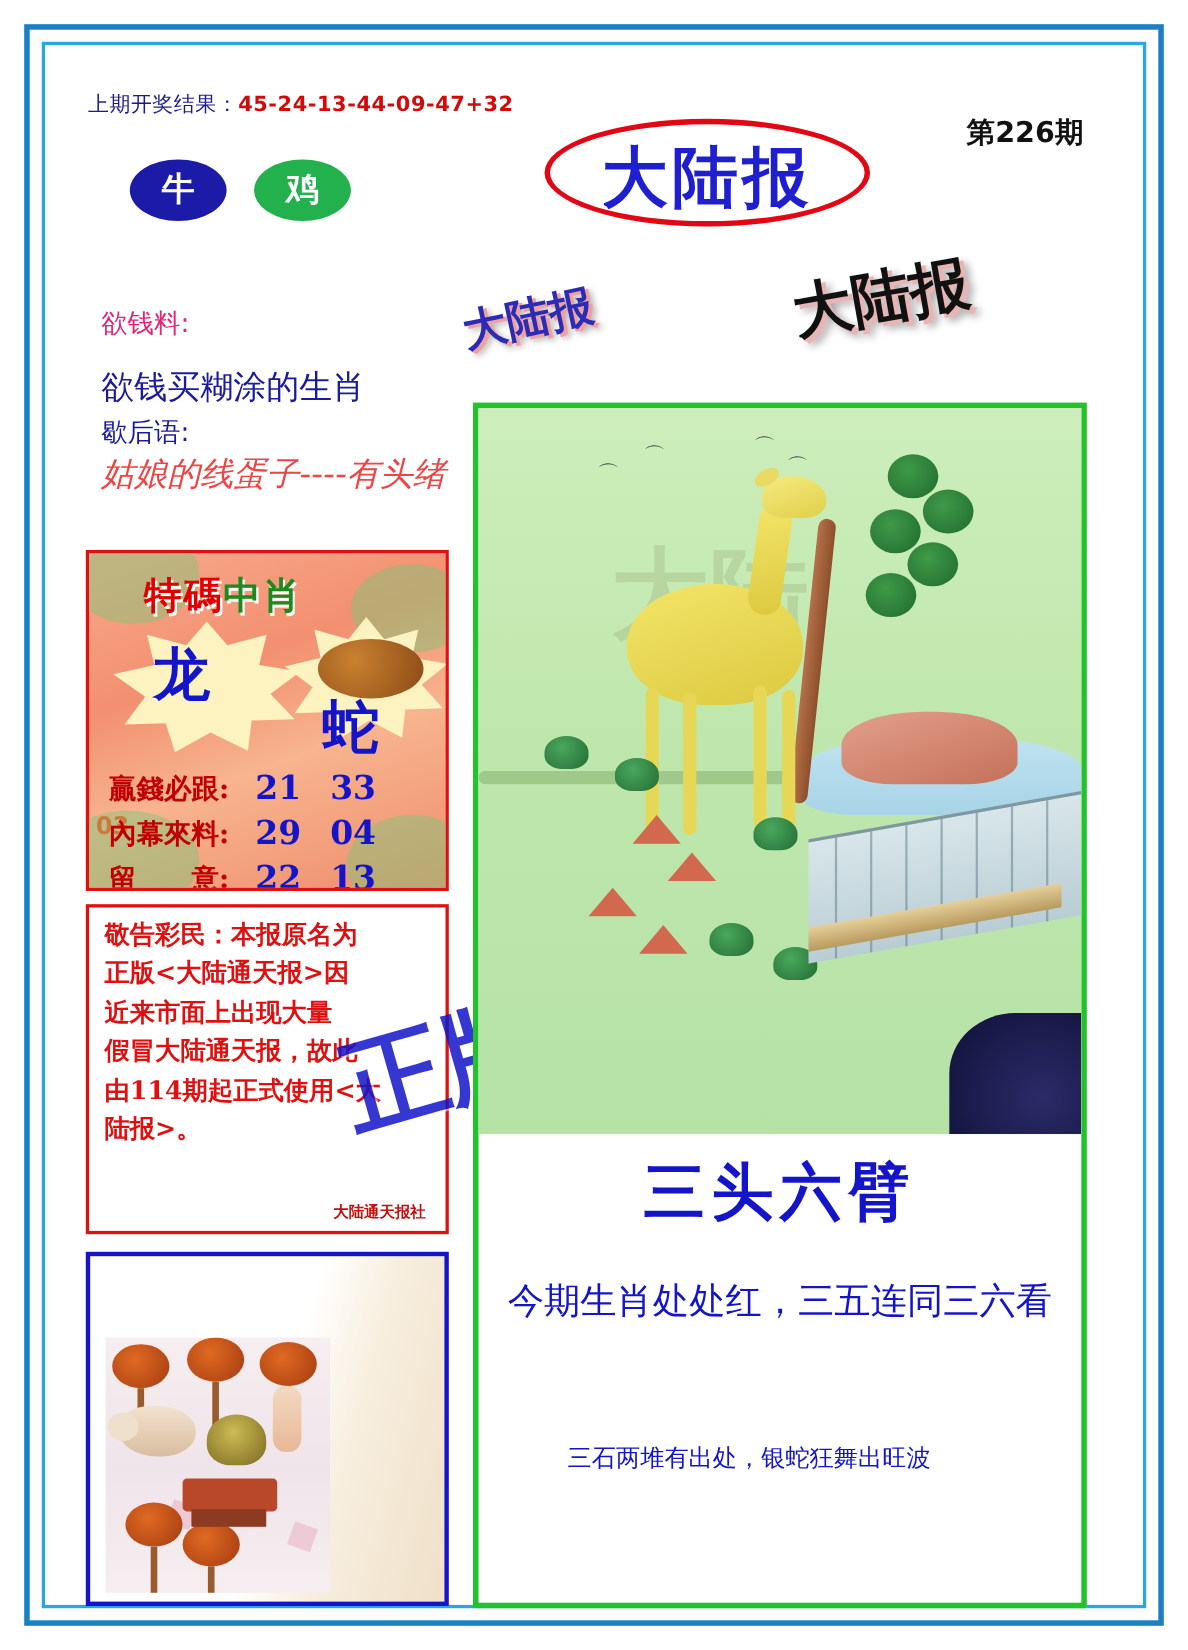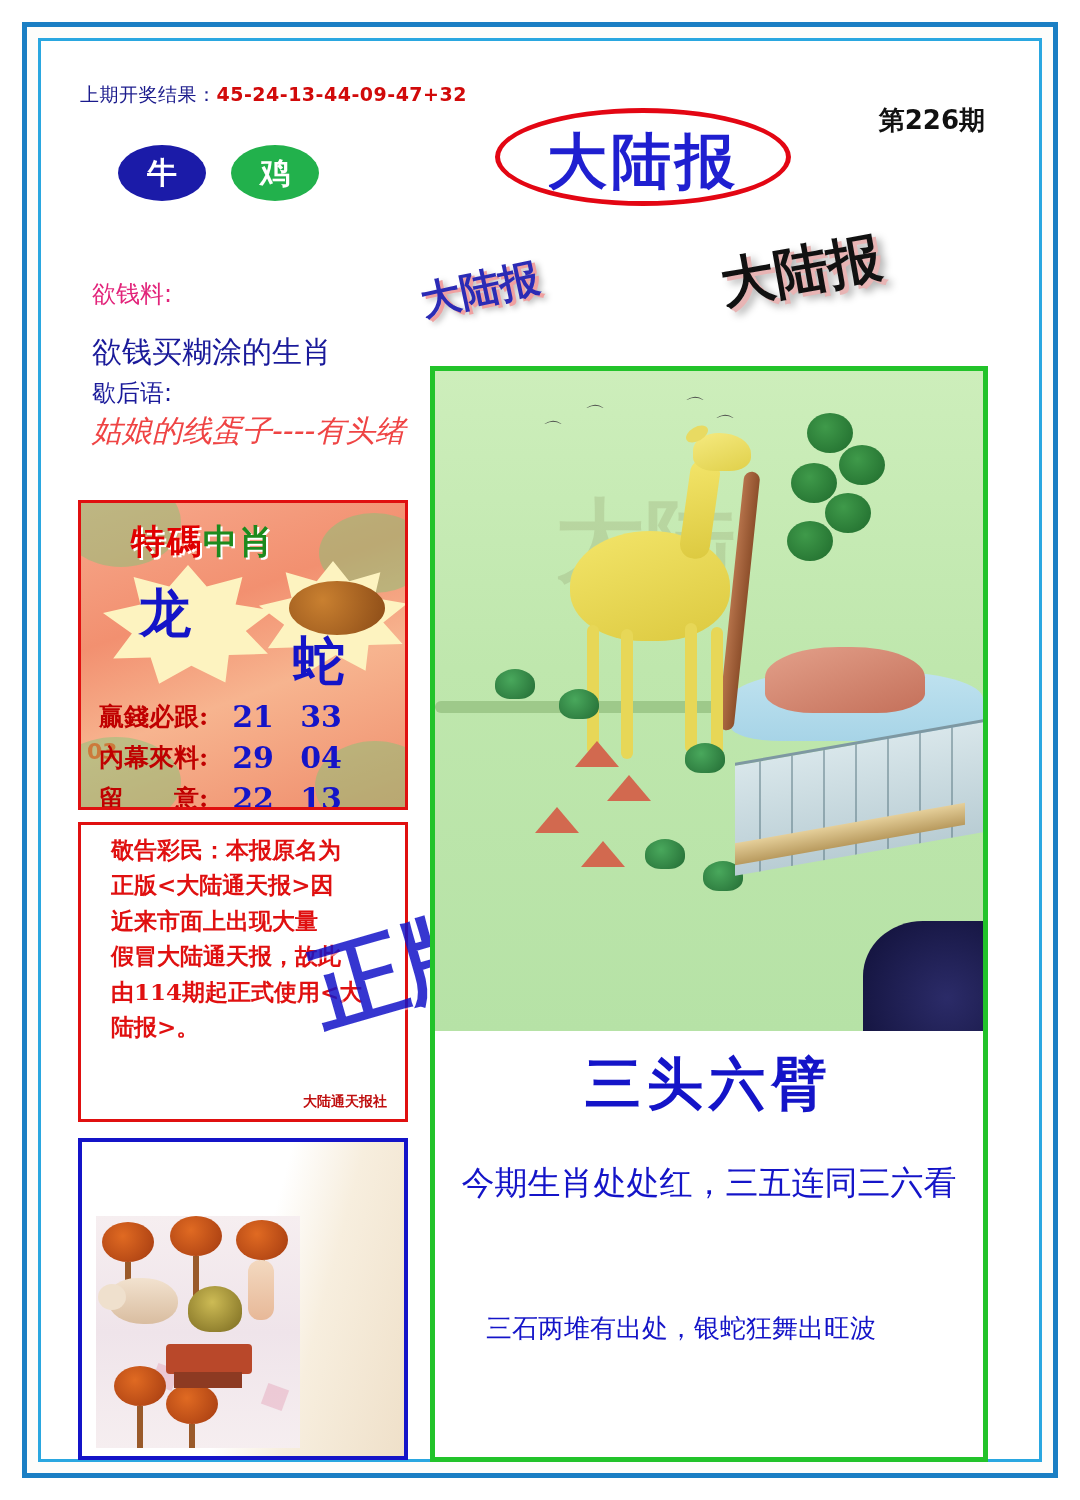--- a/index.html
+++ b/index.html
@@ -141,21 +141,21 @@
   .ad-08{
     position:absolute;left:6px;top:236px;font-size:22px;color:#d06a2a;font-weight:bold;opacity:.8;
   }
   
   .notice{
     position:absolute;left:78px;top:822px;width:330px;height:300px;
     border:3px solid #e01010;box-sizing:border-box;background:#fff;
     padding:12px 14px;
   }
   .notice p{
-    margin:0 0 9px 16px;font-size:23px;color:#e01010;line-height:1.15;
+    margin:0 0 9px 0;font-size:23px;color:#e01010;line-height:1.15;
     font-family:"DejaVu Serif","Liberation Serif",serif;font-weight:bold;
   }
   .notice .sign{
     position:absolute;right:18px;bottom:8px;font-size:14px;color:#c01010;font-weight:bold;
   }
   
   .picbox{
     position:absolute;left:78px;top:1138px;width:330px;height:322px;
     border:4px solid #1414c8;box-sizing:border-box;
     background:linear-gradient(105deg,#ffffff 0%,#ffffff 52%,#f7eede 70%,#efe0c9 100%);
@@ -274,21 +274,21 @@
     font-size:56px;font-weight:bold;color:#1414c8;letter-spacing:6px;
     font-family:"DejaVu Serif","Liberation Serif",serif;
   }
   .art-line1{
     position:absolute;left:0;top:790px;width:548px;text-align:center;
     font-size:33px;color:#1414c8;
     font-family:"DejaVu Serif","Liberation Serif",serif;
   }
   .art-line2{
     position:absolute;left:0;top:940px;width:492px;text-align:center;
-    font-size:26px;color:#1414c8;
+    font-size:22px;color:#1414c8;
     font-family:"DejaVu Serif","Liberation Serif",serif;
   }
 </style>
 </head>
 <body>
 
 <div class="page">
   <div class="frame-outer"></div>
   <div class="frame-inner"></div>
 

